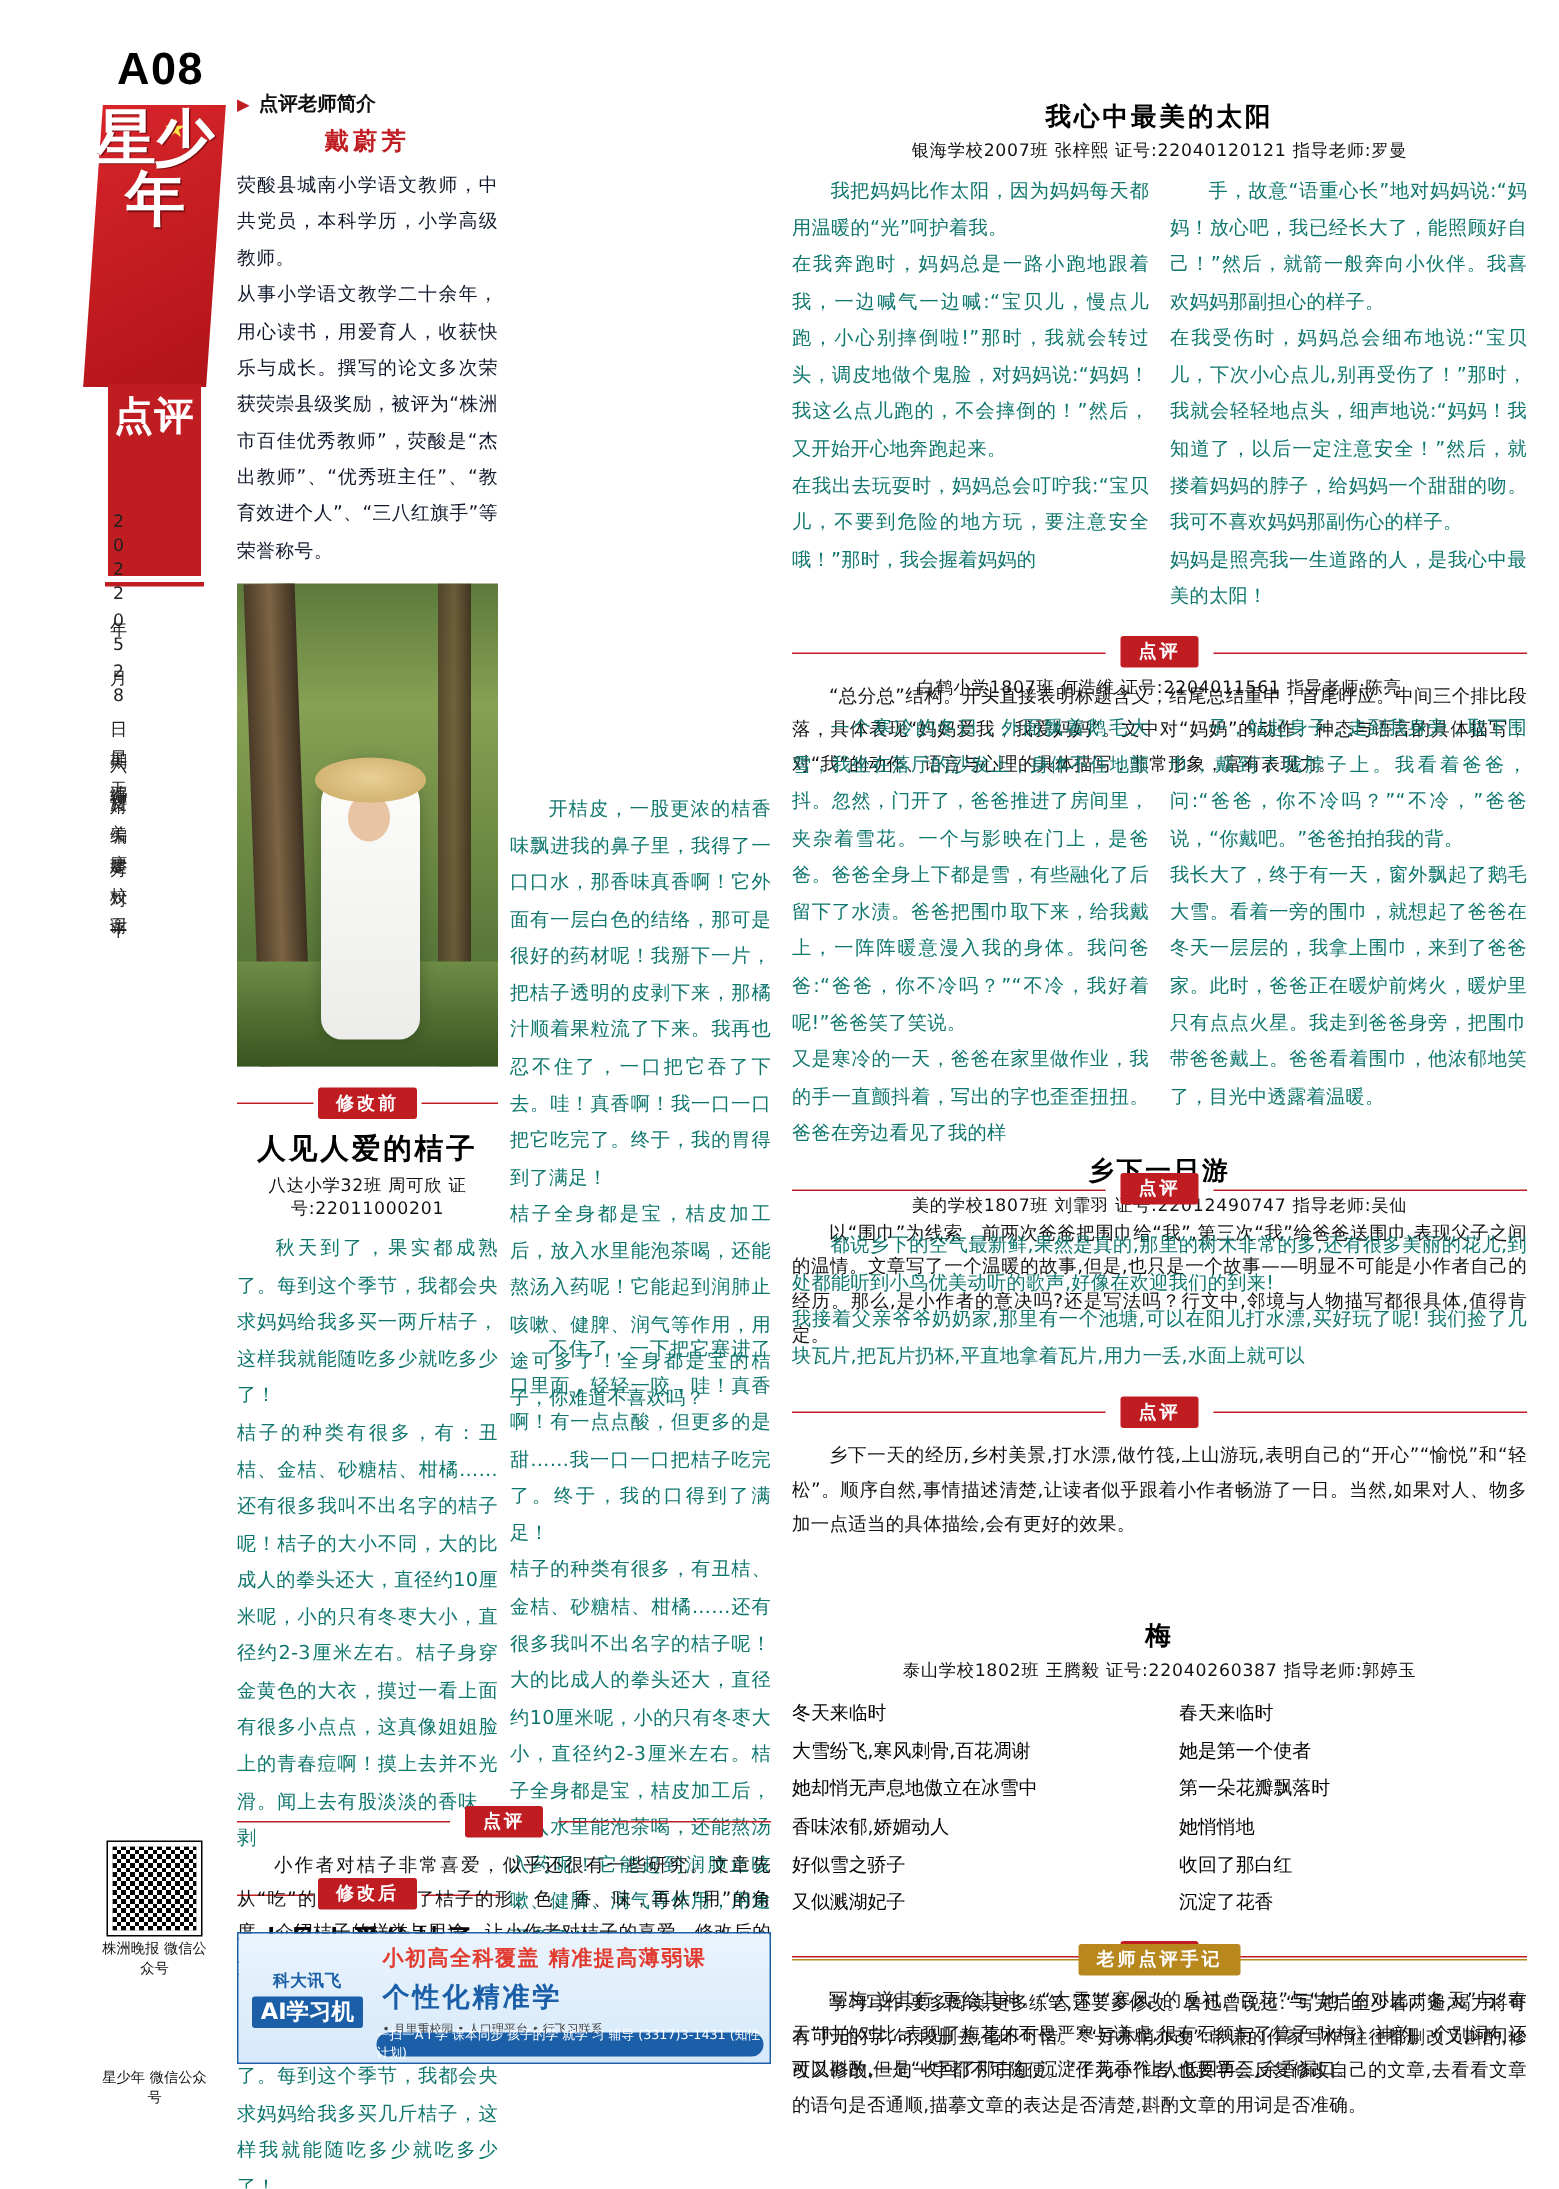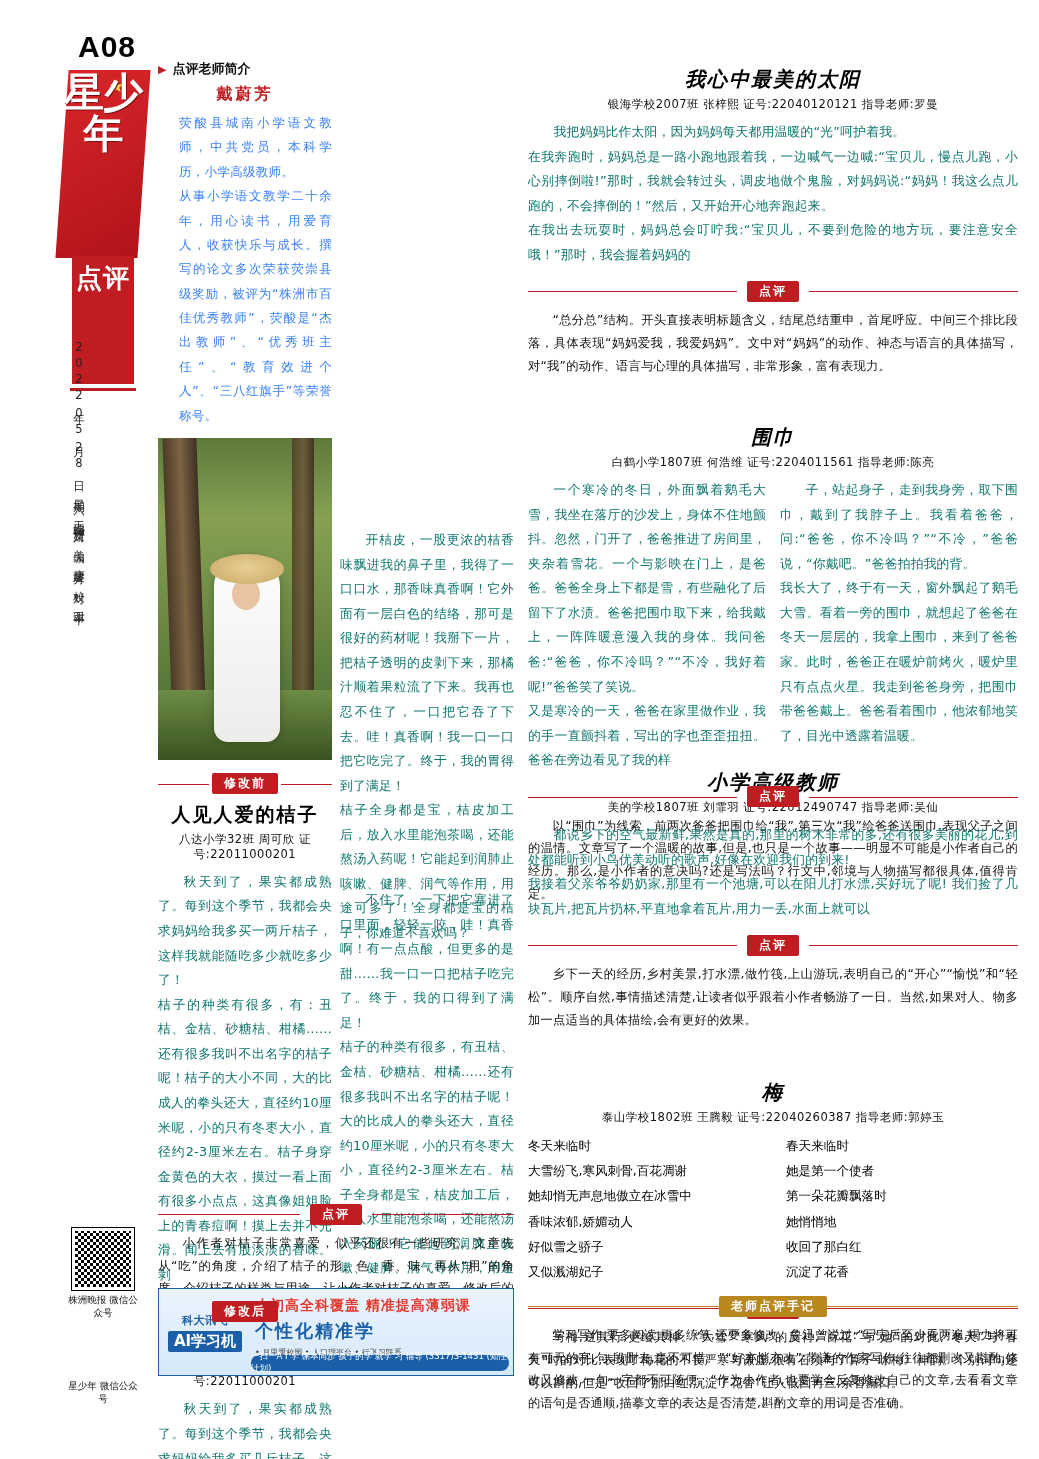--- a/index.html
+++ b/index.html
@@ -80,23 +80,22 @@
   }
   .tri { color:#c01d22; font-size:11px; }
 
   .teacher-name {
     text-align:center; color:#c01d22; font-weight:bold;
     font-size:16px; letter-spacing:3px; margin:6px 0 6px 0;
     font-family:Liberation Serif, serif;
   }
   .bio {
     font-size:12.5px; line-height:1.95; text-align:justify;
-    font-family:"DejaVu Sans",sans-serif; color:#3b82f6;
+    font-family:"DejaVu Sans",sans-serif; color:#0f172a;
     letter-spacing:0.3px;
-    margin-left:21px;
   }
   .photo {
     width:174px; height:322px; margin-top:10px;
     background:linear-gradient(180deg,#5d7a3c 0%, #86a154 25%, #6d8a44 55%, #42632e 100%);
     position:relative; overflow:hidden;
   }
   .photo .trunk {
     position:absolute; left:10px; top:0; width:34px; height:322px;
     background:linear-gradient(90deg,#4a3a27,#7d6444,#3d3021);
     transform:rotate(-2deg);
@@ -139,21 +138,21 @@
     background:#c01d22; color:#fff; font-size:12px; font-weight:bold;
     padding:2px 12px; border-radius:2px; letter-spacing:2px; z-index:1;
   }
   .ribbon.gold span { background:#b8881f; }
   .ribbon.gold:before, .ribbon.gold:after { background:#b8881f; }
 
   .art-title {
     text-align:center; font-size:19px; font-weight:bold; letter-spacing:2px;
     margin:4px 0 4px 0; font-family:"DejaVu Sans",sans-serif;
   }
-  .art-title.big { font-size:20px;font-style:italic; }
+  .art-title.big { font-size:17px; }
   .byline {
     text-align:center; font-size:11.5px; color:#111; margin-bottom:8px;
     letter-spacing:.5px;
   }
   .body {
     font-size:12.8px; line-height:1.92; text-align:justify;
     letter-spacing:.2px; color:#0f766e;
     font-family:"DejaVu Sans",sans-serif;
   }
   .two { display:flex; gap:14px; }
@@ -283,20 +282,23 @@
     <div class="bar">一扫一A I 学 课本同步 孩子的学 就学 习 辅导   (3317)3-1431 (知性计划)</div>
   </div>
 
   <div style="position:absolute; left:528px; top:62px; width:490px;">
     <div class="art-title big">我心中最美的太阳</div>
     <div class="byline">银海学校2007班 张梓熙   证号:22040120121   指导老师:罗曼</div>
     <div class="two">
       <div class="body" style="white-space:pre-wrap; text-indent:2em;">我把妈妈比作太阳，因为妈妈每天都用温暖的“光”呵护着我。
 在我奔跑时，妈妈总是一路小跑地跟着我，一边喊气一边喊:“宝贝儿，慢点儿跑，小心别摔倒啦!”那时，我就会转过头，调皮地做个鬼脸，对妈妈说:“妈妈！我这么点儿跑的，不会摔倒的！”然后，又开始开心地奔跑起来。
 在我出去玩耍时，妈妈总会叮咛我:“宝贝儿，不要到危险的地方玩，要注意安全哦！”那时，我会握着妈妈的</div>
+      <div class="body" style="white-space:pre-wrap; text-indent:2em;">手，故意“语重心长”地对妈妈说:“妈妈！放心吧，我已经长大了，能照顾好自己！”然后，就箭一般奔向小伙伴。我喜欢妈妈那副担心的样子。
+在我受伤时，妈妈总会细布地说:“宝贝儿，下次小心点儿,别再受伤了！”那时，我就会轻轻地点头，细声地说:“妈妈！我知道了，以后一定注意安全！”然后，就搂着妈妈的脖子，给妈妈一个甜甜的吻。我可不喜欢妈妈那副伤心的样子。
+妈妈是照亮我一生道路的人，是我心中最美的太阳！</div>
     </div>
     <div class="ribbon">
       <span>点评</span>
     </div>
     <div class="comment" style="text-indent:2em;">“总分总”结构。开头直接表明标题含义，结尾总结重申，首尾呼应。中间三个排比段落，具体表现“妈妈爱我，我爱妈妈”。文中对“妈妈”的动作、神态与语言的具体描写，对“我”的动作、语言与心理的具体描写，非常形象，富有表现力。</div>
   </div>
 
   <div style="position:absolute; left:528px; top:420px; width:490px;">
     <div class="art-title big">围巾</div>
     <div class="byline">白鹤小学1807班 何浩维   证号:2204011561   指导老师:陈亮</div>
@@ -306,21 +308,21 @@
       <div class="body" style="white-space:pre-wrap; text-indent:2em;">子，站起身子，走到我身旁，取下围巾，戴到了我脖子上。我看着爸爸，问:“爸爸，你不冷吗？”“不冷，”爸爸说，“你戴吧。”爸爸拍拍我的背。
 我长大了，终于有一天，窗外飘起了鹅毛大雪。看着一旁的围巾，就想起了爸爸在冬天一层层的，我拿上围巾，来到了爸爸家。此时，爸爸正在暖炉前烤火，暖炉里只有点点火星。我走到爸爸身旁，把围巾带爸爸戴上。爸爸看着围巾，他浓郁地笑了，目光中透露着温暖。</div>
     </div>
     <div class="ribbon">
       <span>点评</span>
     </div>
     <div class="comment" style="text-indent:2em;">以“围巾”为线索，前两次爸爸把围巾给“我”,第三次“我”给爸爸送围巾,表现父子之间的温情。文章写了一个温暖的故事,但是,也只是一个故事——明显不可能是小作者自己的经历。那么,是小作者的意决吗?还是写法吗？行文中,邻境与人物描写都很具体,值得肯定。</div>
   </div>
 
   <div style="position:absolute; left:528px; top:765px; width:490px;">
-    <div class="art-title big">小学高级教师</div>
+    <div class="art-title big">乡下一日游</div>
     <div class="byline">美的学校1807班 刘霏羽   证号:22012490747   指导老师:吴仙</div>
     <div class="two">
       <div class="body" style="white-space:pre-wrap; text-indent:2em;">都说乡下的空气最新鲜,果然是真的,那里的树木非常的多,还有很多美丽的花儿,到处都能听到小鸟优美动听的歌声,好像在欢迎我们的到来!
 我接着父亲爷爷奶奶家,那里有一个池塘,可以在阳儿打水漂,买好玩了呢! 我们捡了几块瓦片,把瓦片扔杯,平直地拿着瓦片,用力一丢,水面上就可以</div>
     </div>
     <div class="ribbon">
       <span>点评</span>
     </div>
     <div class="comment" style="text-indent:2em;">乡下一天的经历,乡村美景,打水漂,做竹筏,上山游玩,表明自己的“开心”“愉悦”和“轻松”。顺序自然,事情描述清楚,让读者似乎跟着小作者畅游了一日。当然,如果对人、物多加一点适当的具体描绘,会有更好的效果。</div>
   </div>

